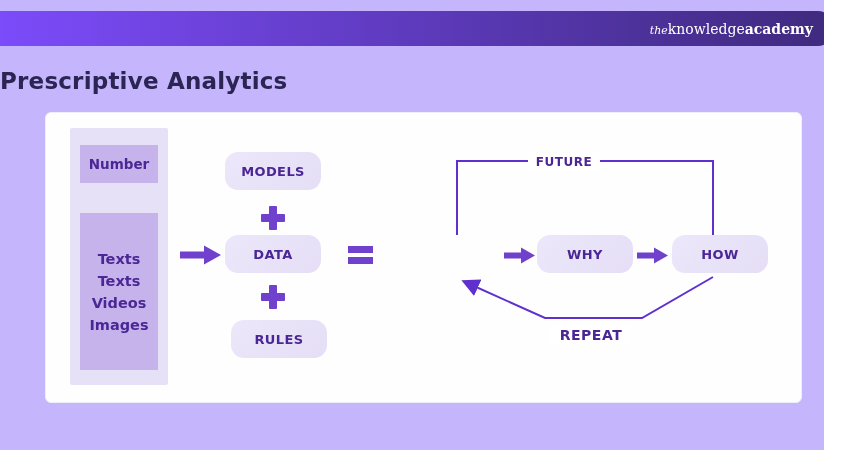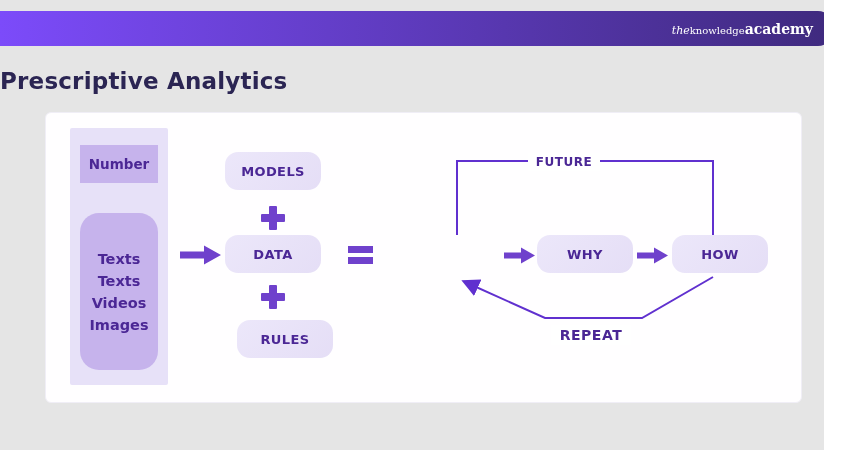--- a/index.html
+++ b/index.html
@@ -10,35 +10,35 @@
     --source-box-fill:#c6b3ec;
     --light-box-fill:#e9e3f8;
     --box-text:#4b2795;
     --operator:#6f41cc;
     --loop-line:#6030cf;
   }
   *{margin:0;padding:0;box-sizing:border-box;}
   html,body{background:#ffffff;}
   .page{
     position:relative;width:824px;height:450px;overflow:hidden;
-    background:#e5e5e5;font-family:"DejaVu Sans","Liberation Sans",sans-serif;
+    background:#c4b5fd;font-family:"DejaVu Sans","Liberation Sans",sans-serif;
   }
   
   .header-bar{
     position:absolute;left:0;top:11px;width:832px;height:35px;
     background:linear-gradient(90deg,var(--header-gradient-start),var(--header-gradient-end));
     border-radius:0 14px 14px 0;
   }
   .logo{
     position:absolute;right:19px;top:50%;transform:translateY(-50%);
     color:#ffffff;font-family:"DejaVu Serif","Liberation Serif",serif;
     white-space:nowrap;display:flex;align-items:baseline;
   }
   .logo-the{font-style:italic;font-size:11px;}
-  .logo-knowledge{font-size:10px;}
+  .logo-knowledge{font-size:14px;}
   .logo-academy{font-size:14px;font-weight:bold;}
   
   .title{
     position:absolute;top:68px;left:0;width:850px;text-align:left;
     font-size:23px;font-weight:bold;color:var(--title-text);letter-spacing:.2px;
   }
   
   .card{
     position:absolute;left:45px;top:112px;width:757px;height:291px;
     background:#fffeff;border:1px solid #f0eef6;border-radius:6px;
@@ -57,25 +57,25 @@
     position:absolute;left:70px;top:128px;width:98px;height:257px;
     background:var(--container-fill);border-radius:2px;
   }
   .number-box{
     left:80px;top:145px;width:78px;height:38px;
     background:var(--source-box-fill);font-size:13.5px;
   }
   .media-box{
     left:80px;top:213px;width:78px;height:157px;
     background:var(--source-box-fill);
-    flex-direction:column;gap:6px;font-size:14.5px;border-radius:19px;
+    flex-direction:column;gap:6px;font-size:14.5px;
   }
   .models-box{left:225px;top:152px;}
   .data-box{left:225px;top:235px;}
-  .rules-box{left:237px;top:320px;}
+  .rules-box{left:231px;top:320px;}
   .what-box{left:398px;top:235px;}
   .why-box{left:537px;top:235px;}
   .how-box{left:672px;top:235px;}
   
   .plus{position:absolute;width:24px;height:24px;}
   .plus::before{content:"";position:absolute;left:0;top:8px;width:24px;height:8px;background:var(--operator);border-radius:1px;}
   .plus::after{content:"";position:absolute;left:8px;top:0;width:8px;height:24px;background:var(--operator);border-radius:1px;}
   .plus-1{left:261px;top:206px;}
   .plus-2{left:261px;top:285px;}
   .equals{position:absolute;left:348px;top:246px;width:25px;height:18px;}

